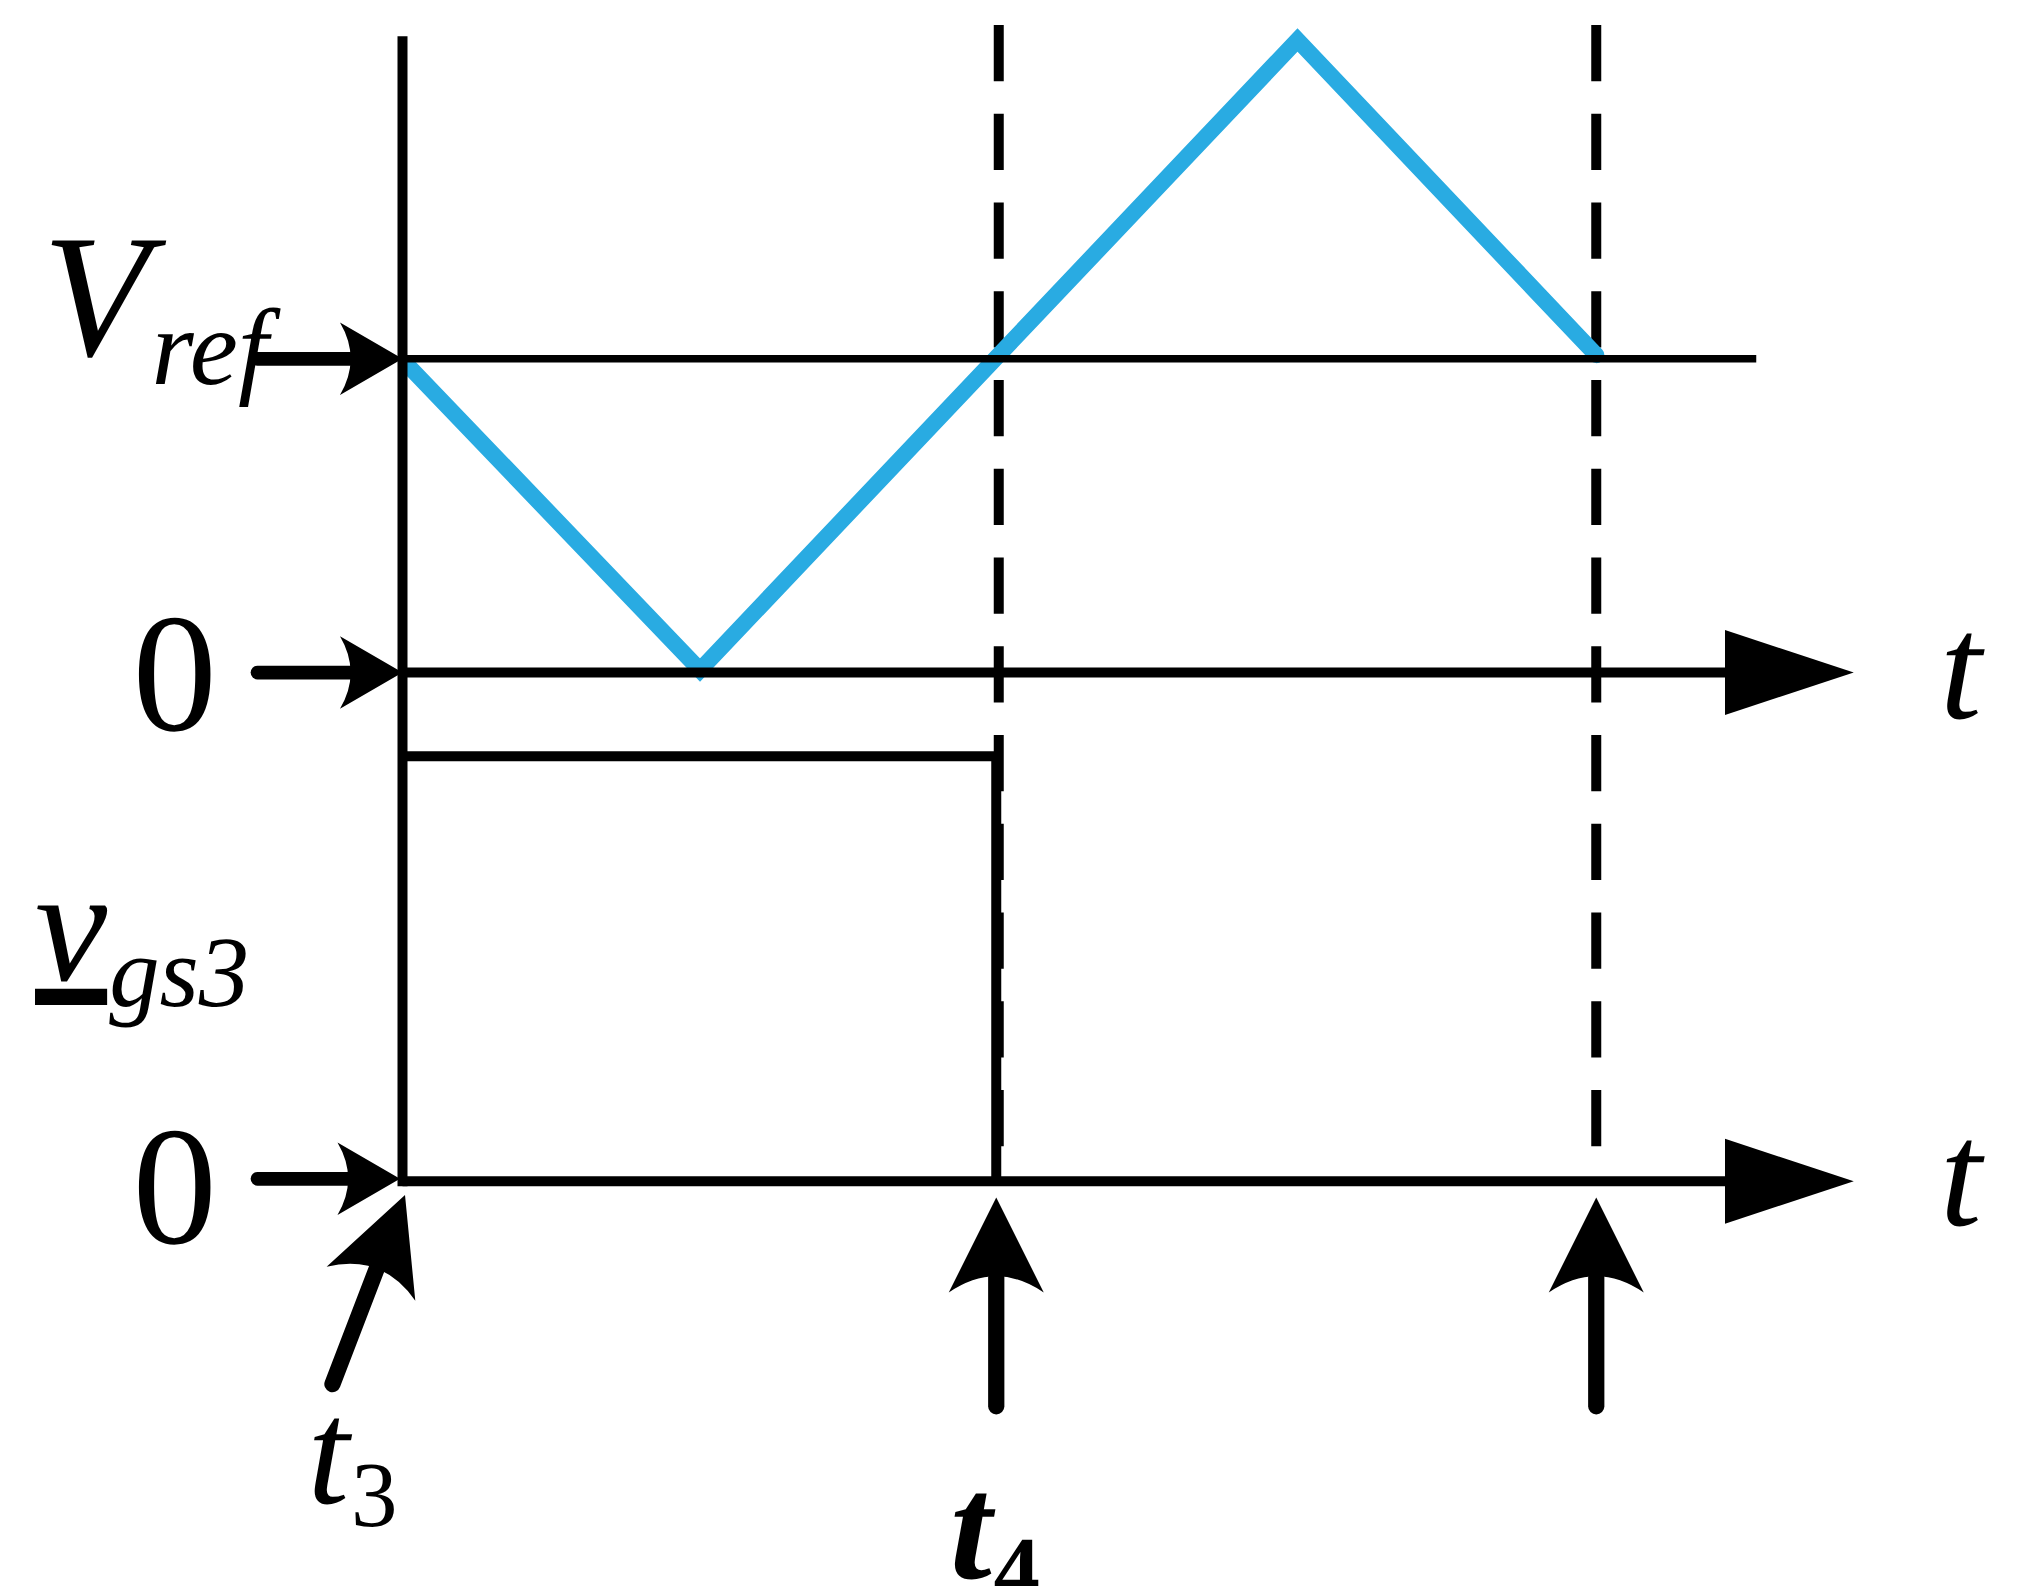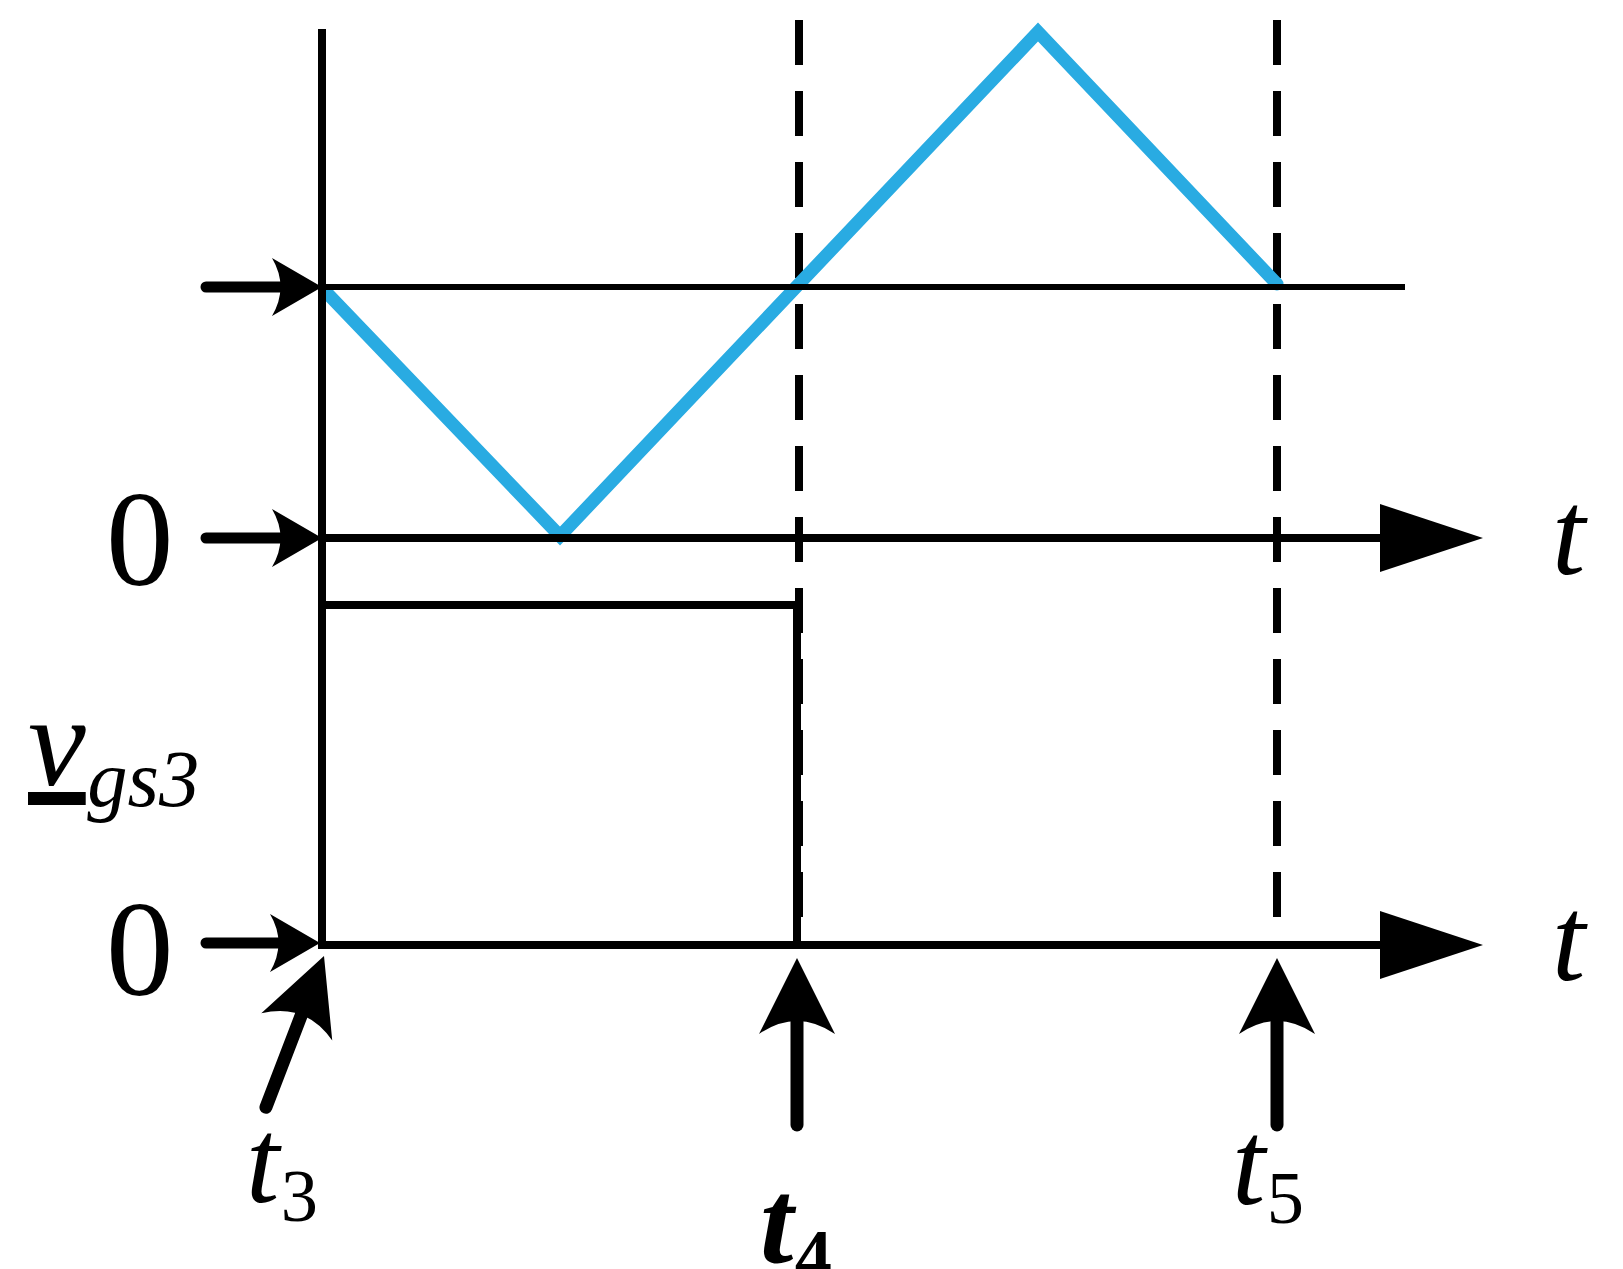--- a/index.html
+++ b/index.html
@@ -89,20 +89,23 @@
       <line x1="797" y1="1022" x2="797" y2="1125" stroke="#000" stroke-width="13" stroke-linecap="round"></line>
       <path d="M797,958 L759,1034 Q797,1008 835,1034 Z" fill="#000"></path>
     </g>
 
     <g>
       <line x1="1277" y1="1022" x2="1277" y2="1125" stroke="#000" stroke-width="13" stroke-linecap="round"></line>
       <path d="M1277,958 L1239,1034 Q1277,1008 1315,1034 Z" fill="#000"></path>
     </g>
   </svg>
 
+  <div class="lbl lbl-vref">
+    <span class="it">V</span><span class="it sub">ref</span>
+  </div>
 
   <div class="lbl lbl-zero-u">0</div>
 
   <div class="lbl lbl-vgs3">
     <span class="it">v</span><span class="it sub">gs3</span>
   </div>
 
   <div class="lbl lbl-zero-l">0</div>
 
   <div class="lbl lbl-t-u it">t</div>
@@ -110,17 +113,14 @@
   <div class="lbl lbl-t-l it">t</div>
 
   <div class="lbl lbl-t3">
     <span class="it">t</span><span class="sub upright">3</span>
   </div>
 
   <div class="lbl lbl-t4">
     <span class="it">t</span><span class="sub upright">4</span>
   </div>
 
-  <div class="lbl lbl-t5">
-    <span class="it">t</span><span class="sub upright">5</span>
-  </div>
 
 </div>
 
 </body></html>

